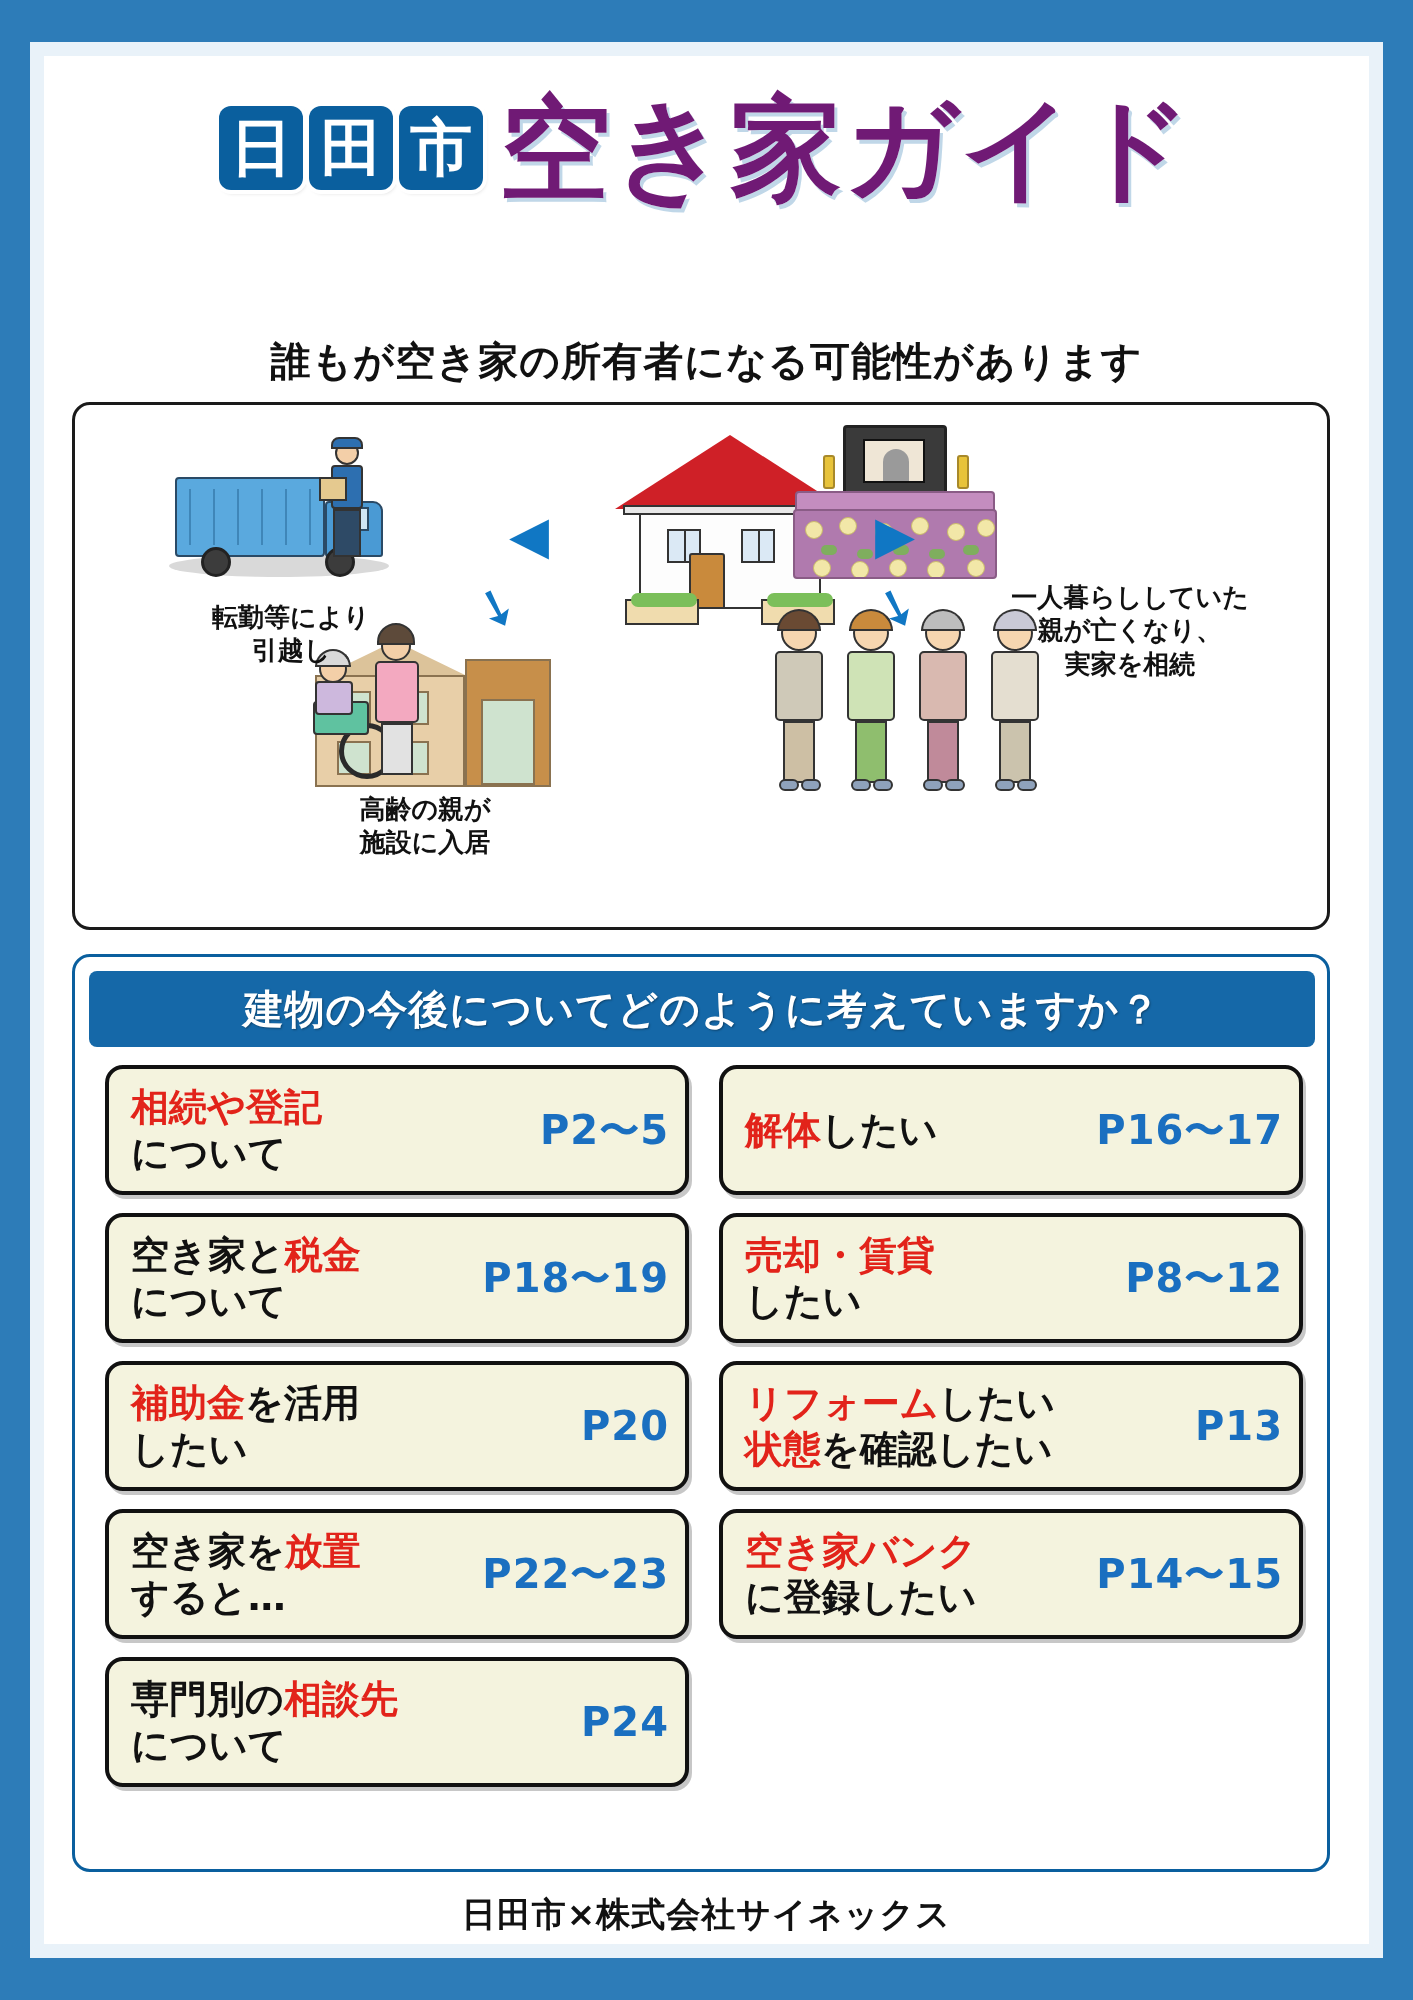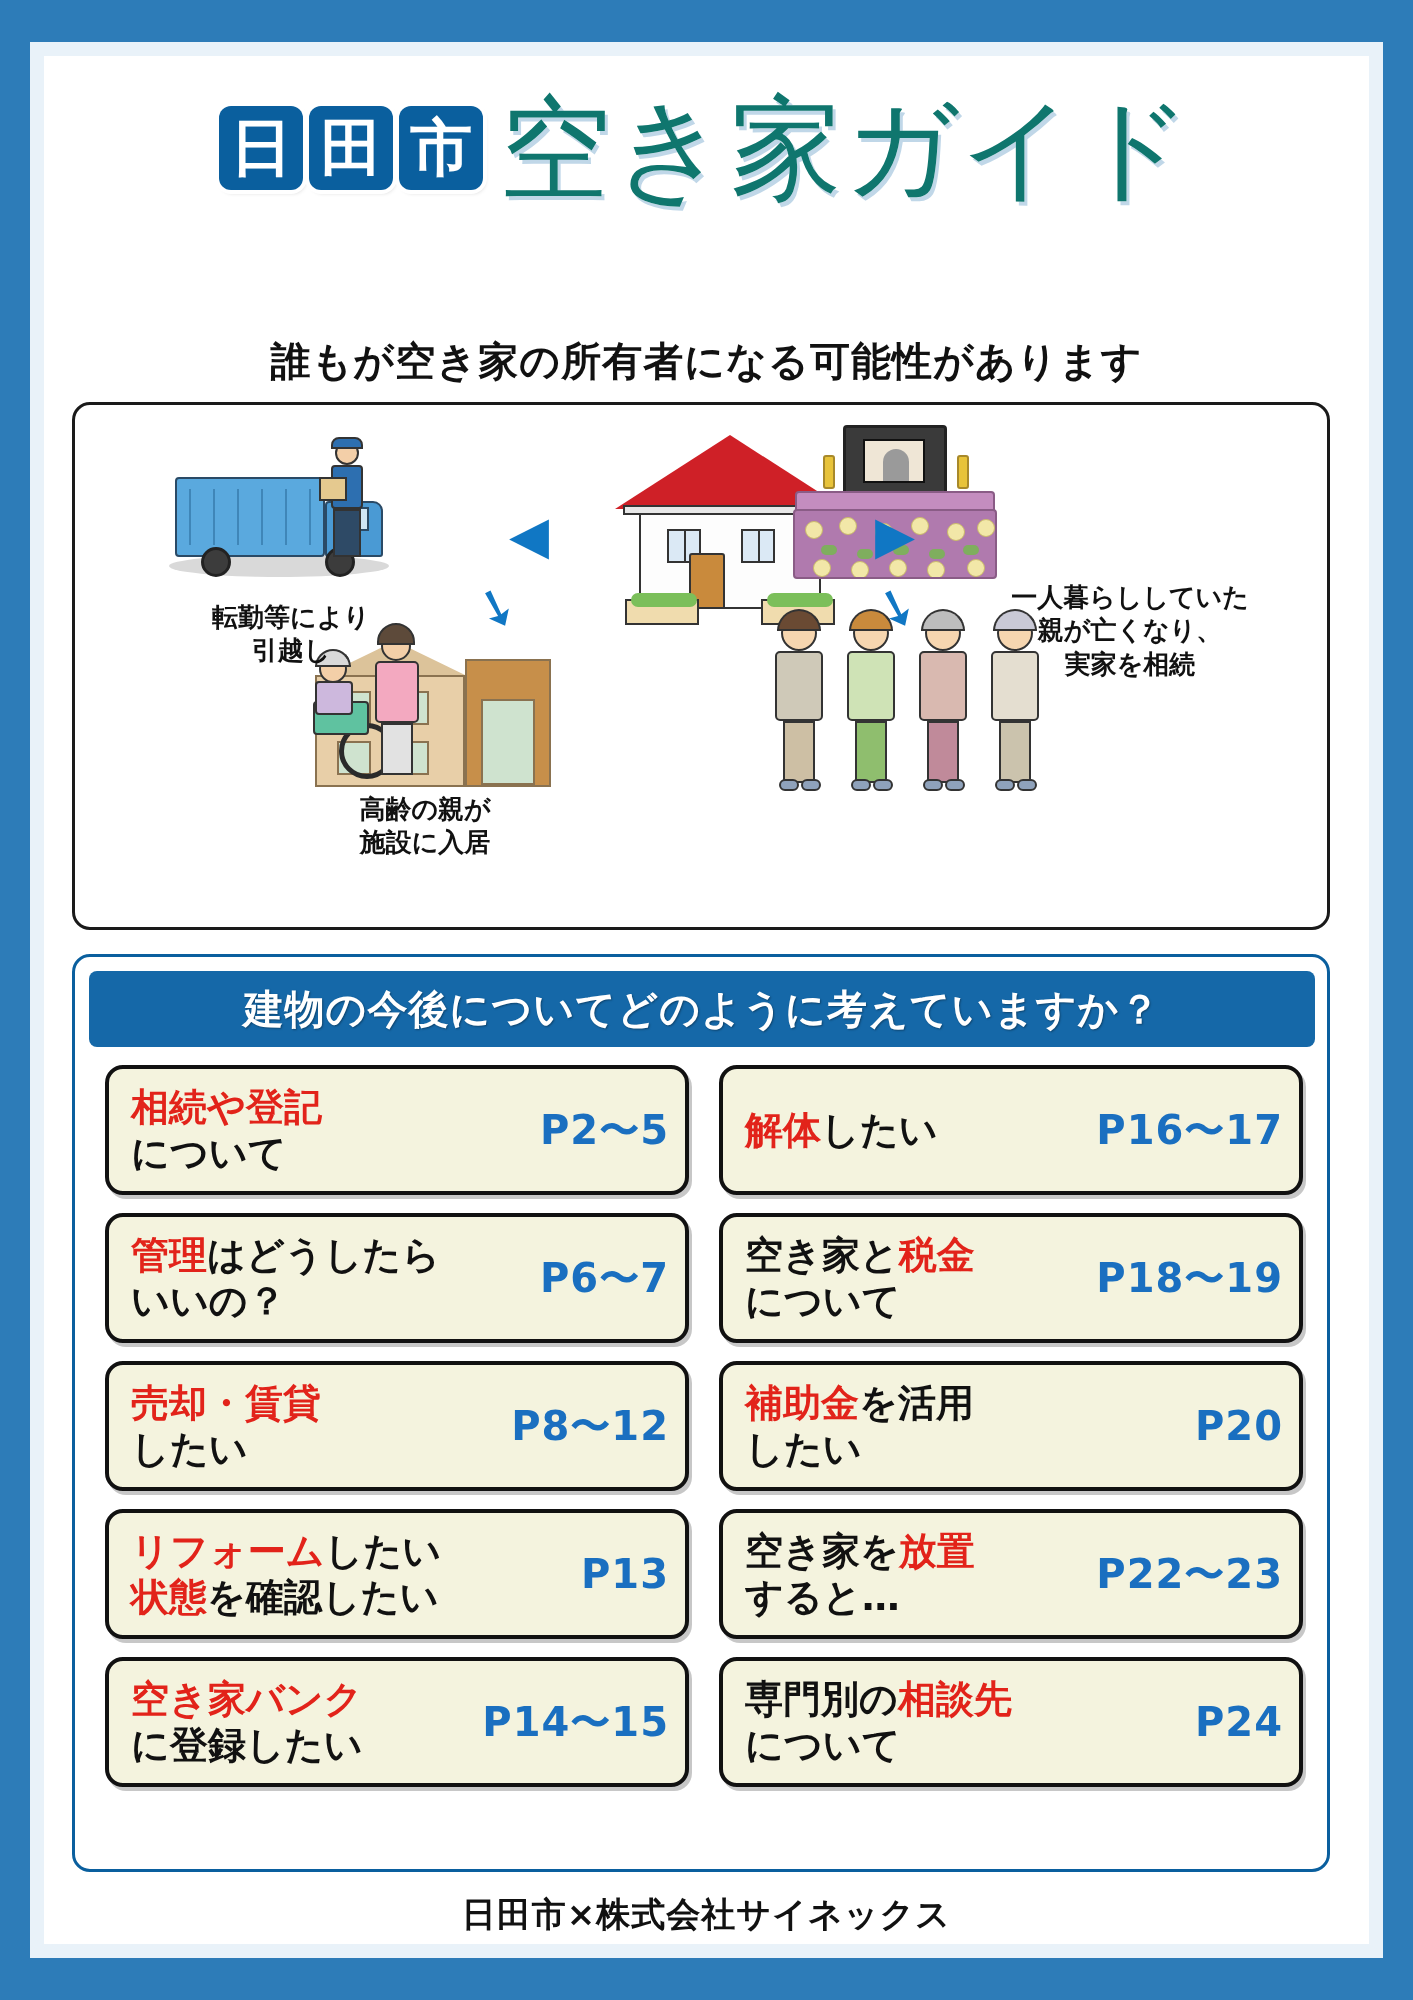--- a/index.html
+++ b/index.html
@@ -60,23 +60,23 @@
     background: #0a5f9e;
     border-radius: 12px;
     color: #ffffff;
     font-size: 62px; font-weight: bold;
     line-height: 84px; text-align: center;
     box-shadow: 0 0 0 4px #ffffff, 2px 3px 4px rgba(0,0,0,0.18);
     font-family: "DejaVu Sans", "Liberation Sans", sans-serif;
   }
   .title-main {
     font-size: 112px;
-    font-weight: normal;
+    font-weight: bold;
     letter-spacing: 2px;
-    color: #0f766e;
+    color: #701a75;
     line-height: 1.0;
     -webkit-text-stroke: 7px #ffffff;
     paint-order: stroke fill;
     text-shadow:
       0 0 0 #ffffff,
       3px 4px 0 rgba(27,111,174,0.28);
     white-space: nowrap;
   }
   .subtitle {
     position: absolute; left: 0; top: 278px; width: 1325px;
@@ -450,27 +450,20 @@
             <div class="mi-page">P2〜5</div>
           </div>
           <div class="menu-item">
             <div class="mi-text">
               <div><span class="hl">解体</span><span>したい</span></div>
             </div>
             <div class="mi-page">P16〜17</div>
           </div>
           <div class="menu-item">
             <div class="mi-text">
-              <div><span class="hl">管理</span><span>はどうしたら</span></div>
-              <div><span>いいの？</span></div>
-            </div>
-            <div class="mi-page">P6〜7</div>
-          </div>
-          <div class="menu-item">
-            <div class="mi-text">
               <div><span>空き家と</span><span class="hl">税金</span></div>
               <div><span>について</span></div>
             </div>
             <div class="mi-page">P18〜19</div>
           </div>
           <div class="menu-item">
             <div class="mi-text">
               <div><span class="hl">売却・賃貸</span></div>
               <div><span>したい</span></div>
             </div>

